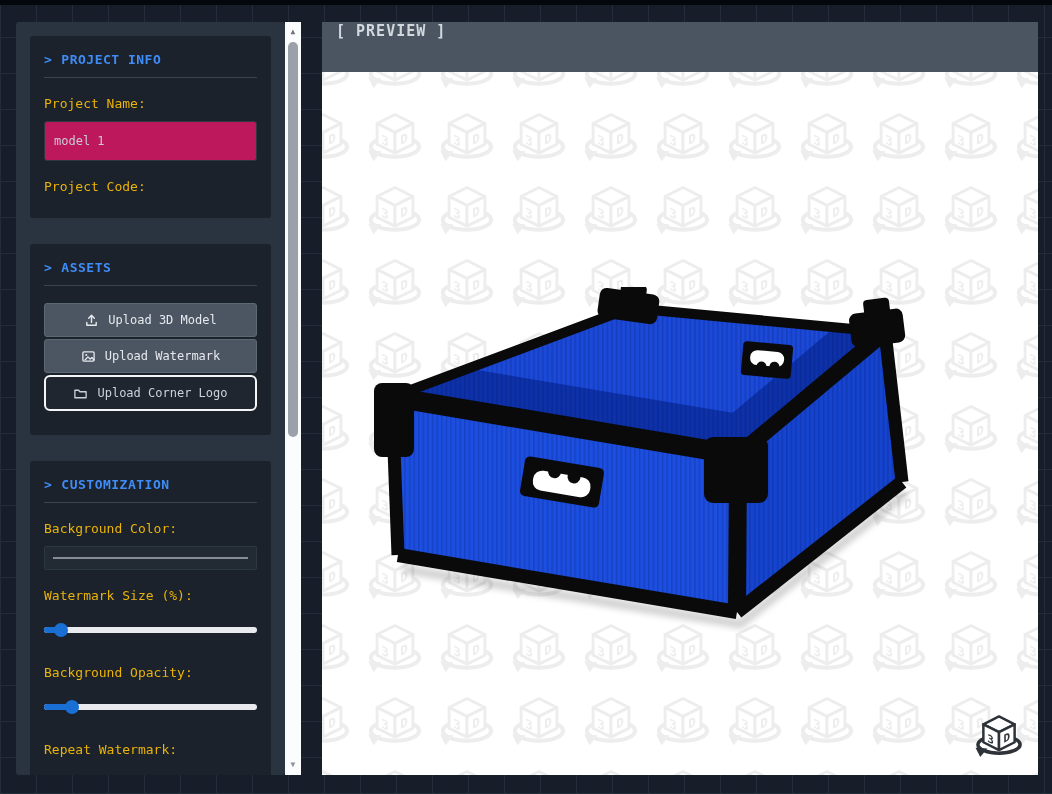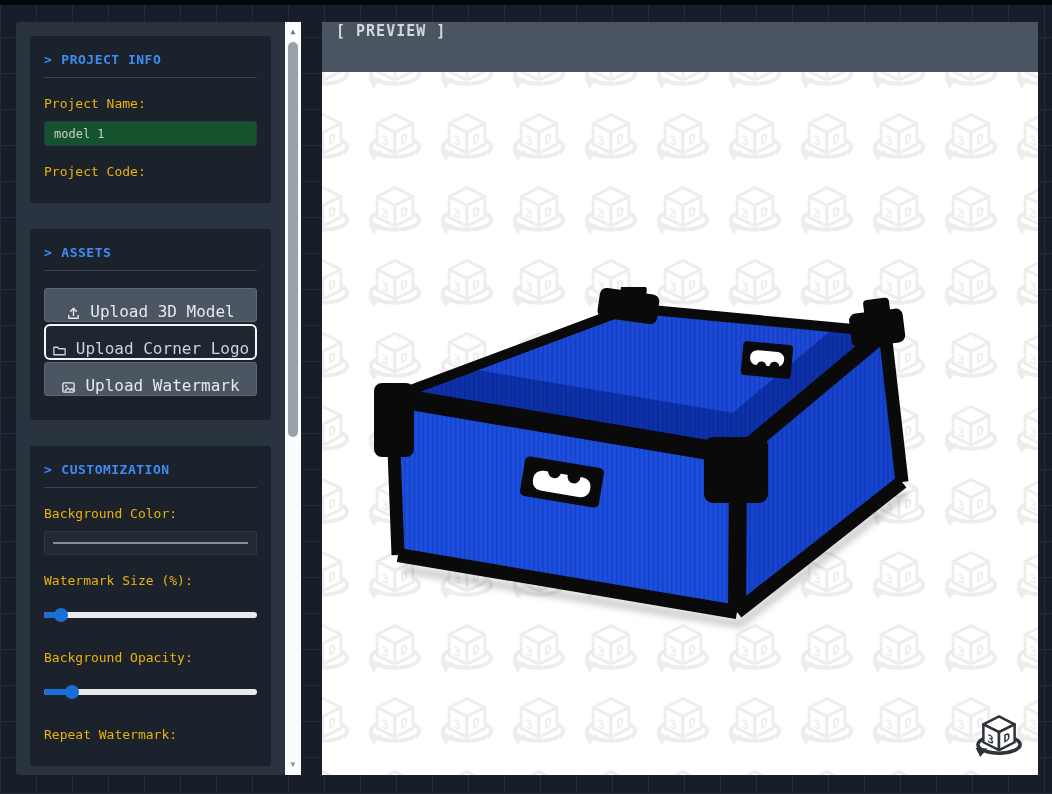--- a/index.html
+++ b/index.html
@@ -19,28 +19,28 @@
     position:absolute; left:16px; top:22px; width:269px; height:753px;
     background:#2a3340; border-radius:3px; padding:14px; overflow:hidden;
   }
   .card { background:#1b222c; border-radius:3px; padding:16px 14px 24px 14px; margin-bottom:26px; }
   .card:last-child { margin-bottom:0; }
   .card-header { color:#3f8cf6; font-size:13px; font-weight:bold; letter-spacing:.5px; }
   .card-header .prefix { margin-right:9px; }
   .divider { border:none; border-top:1px solid #3a434f; margin-top:10px; }
   .fld-label { display:block; color:#eab308; font-size:13px; margin-top:18px; }
   .text-input {
-    margin-top:10px; height:25px; background:#14532d; border:1px solid #2e3844;
+    margin-top:10px; height:40px; background:#be185d; border:1px solid #2e3844;
     border-radius:3px; display:flex; align-items:center; padding:0 9px;
     color:#c7ccd4; font-size:12px;
   }
   .btn {
-    width:100%; height:34px; margin-top:2px; display:flex; align-items:flex-end; justify-content:center;
+    width:100%; height:34px; margin-top:2px; display:flex; align-items:center; justify-content:center;
     gap:9px; background:#4c5663; border:1px solid #5d6875; border-radius:3px;
-    color:#e6e9ed; font-size:16px; font-family:inherit; cursor:pointer;
+    color:#e6e9ed; font-size:12px; font-family:inherit; cursor:pointer;
   }
   .btn.first { margin-top:17px; }
   .btn.focused { background:#1f2630; border:2px solid #f4f5f7; border-radius:6px; height:36px; color:#ccd2d9; }
   .btn svg { flex:0 0 auto; }
 
   .color-input { margin-top:10px; height:24px; background:#222a34; border:1px solid #2e3844; border-radius:2px;
     display:flex; align-items:center; justify-content:center; padding:0 8px; cursor:pointer; }
   .color-line { width:100%; height:2px; background:#878d94; }
 
   .slider { position:relative; margin-top:20px; height:14px; cursor:pointer; }
@@ -91,34 +91,34 @@
     <div class="card">
       <div class="card-header">
         <span class="prefix">&gt;</span><span>ASSETS</span>
       </div>
       <hr class="divider">
       <button class="btn first">
         <svg width="15" height="15" viewBox="0 0 16 16" fill="none" stroke="#e6e9ed" stroke-width="1.5" stroke-linecap="round" stroke-linejoin="round">
             <path d="M8 10V3M5 5.5L8 2.5l3 3M3 10v3h10v-3"></path>
           </svg>
         <span>Upload 3D Model</span>
-      </button>
-      <button class="btn focused">
-        <svg width="15" height="15" viewBox="0 0 16 16" fill="none" stroke="#ccd2d9" stroke-width="1.4" stroke-linejoin="round">
-            <path d="M2 4.5h4l1.4 1.6H14v6.4H2z"></path>
-          </svg>
-        <span>Upload Corner Logo</span>
       </button>
       <button class="btn">
         <svg width="15" height="15" viewBox="0 0 16 16" fill="none" stroke="#e6e9ed" stroke-width="1.4" stroke-linejoin="round">
             <rect x="2" y="3" width="12" height="10" rx="1.2"></rect>
             <circle cx="5.6" cy="6.4" r="1.1" fill="#e6e9ed" stroke="none"></circle>
             <path d="M4 12l3.4-3.6 2.4 2.4 1.8-1.8 2.4 3"></path>
           </svg>
         <span>Upload Watermark</span>
+      </button>
+      <button class="btn focused">
+        <svg width="15" height="15" viewBox="0 0 16 16" fill="none" stroke="#ccd2d9" stroke-width="1.4" stroke-linejoin="round">
+            <path d="M2 4.5h4l1.4 1.6H14v6.4H2z"></path>
+          </svg>
+        <span>Upload Corner Logo</span>
       </button>
     </div>
 
     <div class="card">
       <div class="card-header">
         <span class="prefix">&gt;</span><span>CUSTOMIZATION</span>
       </div>
       <hr class="divider">
 
       <label class="fld-label">Background Color:</label>

